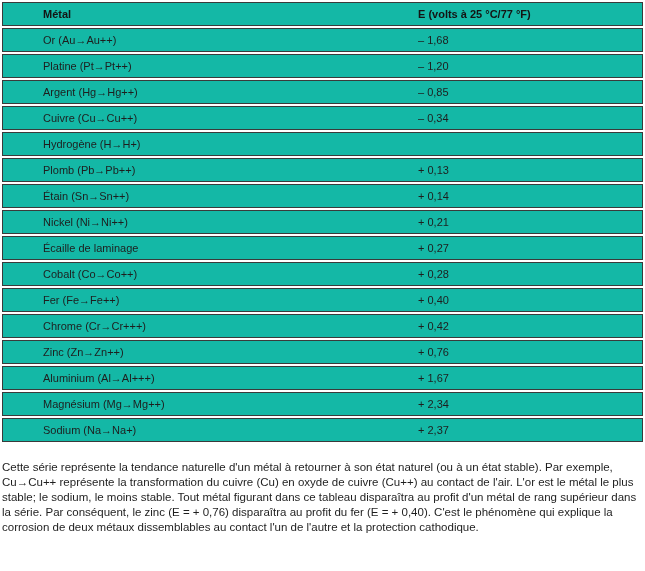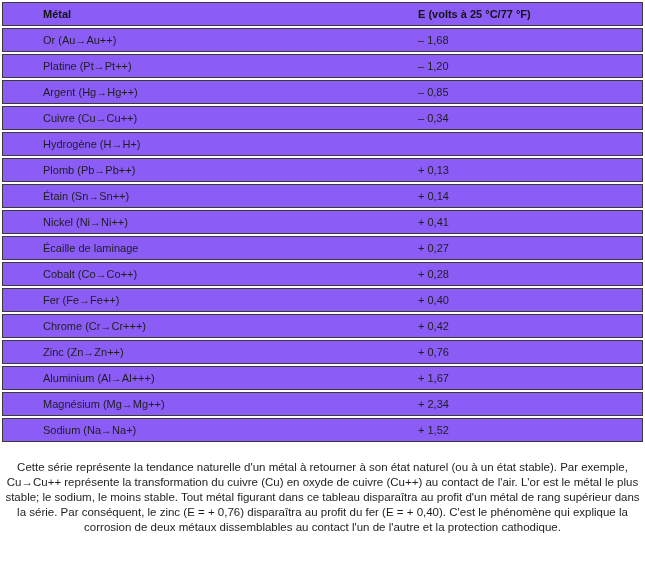--- a/index.html
+++ b/index.html
@@ -14,21 +14,21 @@
   .table {
     margin: 2px 0 0 2px;
     width: 641px;
   }
   .row {
     display: flex;
     align-items: center;
     border: 1px solid #3a3a3a;
     height: 22px;
     margin-bottom: 2px;
-    background: #8b5cf6;
+    background: #14b8a6;
     box-sizing: content-box;
   }
   .cell {
     font-size: 11px;
     line-height: 22px;
     white-space: nowrap;
     overflow: hidden;
   }
   .cell.metal {
     box-sizing: border-box;
@@ -41,21 +41,21 @@
   .row.header .cell {
     font-weight: bold;
     color: #141414;
   }
   .paragraph {
     margin: 18px 2px 0 2px;
     width: 641px;
     font-size: 11.5px;
     line-height: 15px;
     color: #1e1e1e;
-    text-align: center;
+    text-align: left;
   }
 </style>
 </head>
 <body>
 
 <div class="table">
   <div class="row header">
     <div class="cell metal">Métal</div>
     <div class="cell e">E (volts à 25 °C/77 °F)</div>
   </div>
@@ -82,21 +82,21 @@
       <div class="row">
         <div class="cell metal">Plomb (Pb→Pb++)</div>
         <div class="cell e">+ 0,13</div>
       </div>
       <div class="row">
         <div class="cell metal">Étain (Sn→Sn++)</div>
         <div class="cell e">+ 0,14</div>
       </div>
       <div class="row">
         <div class="cell metal">Nickel (Ni→Ni++)</div>
-        <div class="cell e">+ 0,41</div>
+        <div class="cell e">+ 0,21</div>
       </div>
       <div class="row">
         <div class="cell metal">Écaille de laminage</div>
         <div class="cell e">+ 0,27</div>
       </div>
       <div class="row">
         <div class="cell metal">Cobalt (Co→Co++)</div>
         <div class="cell e">+ 0,28</div>
       </div>
       <div class="row">
@@ -114,18 +114,18 @@
       <div class="row">
         <div class="cell metal">Aluminium (Al→Al+++)</div>
         <div class="cell e">+ 1,67</div>
       </div>
       <div class="row">
         <div class="cell metal">Magnésium (Mg→Mg++)</div>
         <div class="cell e">+ 2,34</div>
       </div>
       <div class="row">
         <div class="cell metal">Sodium (Na→Na+)</div>
-        <div class="cell e">+ 1,52</div>
+        <div class="cell e">+ 2,37</div>
       </div>
     </div>
 </div>
 
 <p class="paragraph">Cette série représente la tendance naturelle d'un métal à retourner à son état naturel (ou à un état stable). Par exemple, Cu→Cu++ représente la transformation du cuivre (Cu) en oxyde de cuivre (Cu++) au contact de l'air. L'or est le métal le plus stable; le sodium, le moins stable. Tout métal figurant dans ce tableau disparaîtra au profit d'un métal de rang supérieur dans la série. Par conséquent, le zinc (E = + 0,76) disparaîtra au profit du fer (E = + 0,40). C'est le phénomène qui explique la corrosion de deux métaux dissemblables au contact l'un de l'autre et la protection cathodique.</p>
 
 </body></html>

